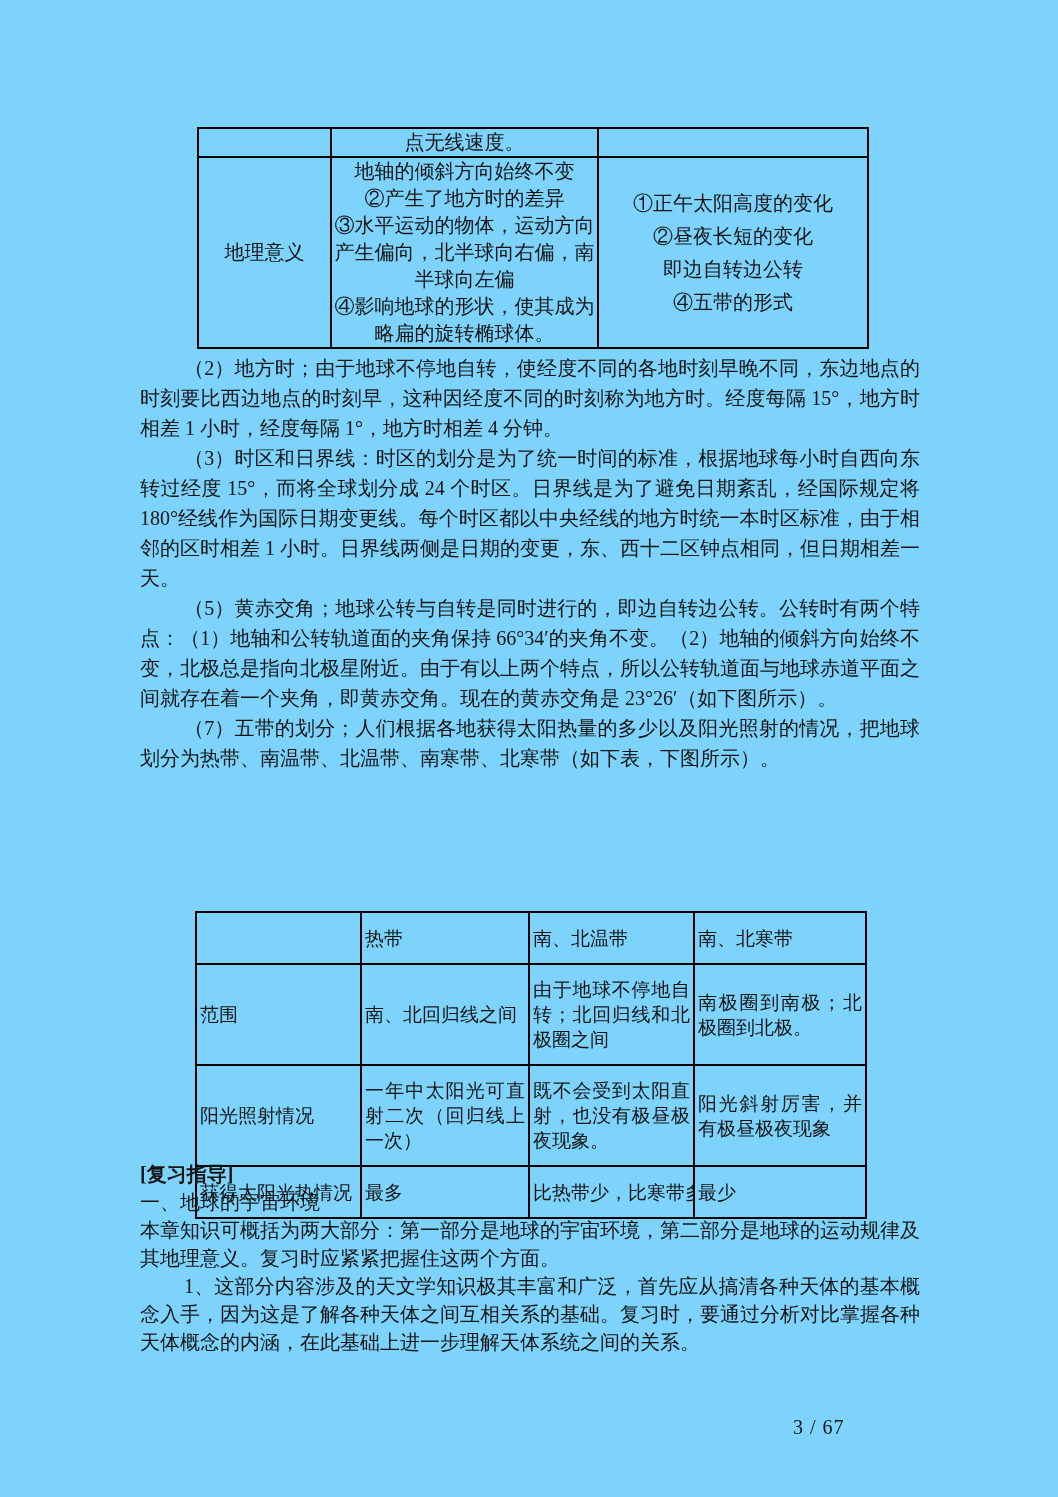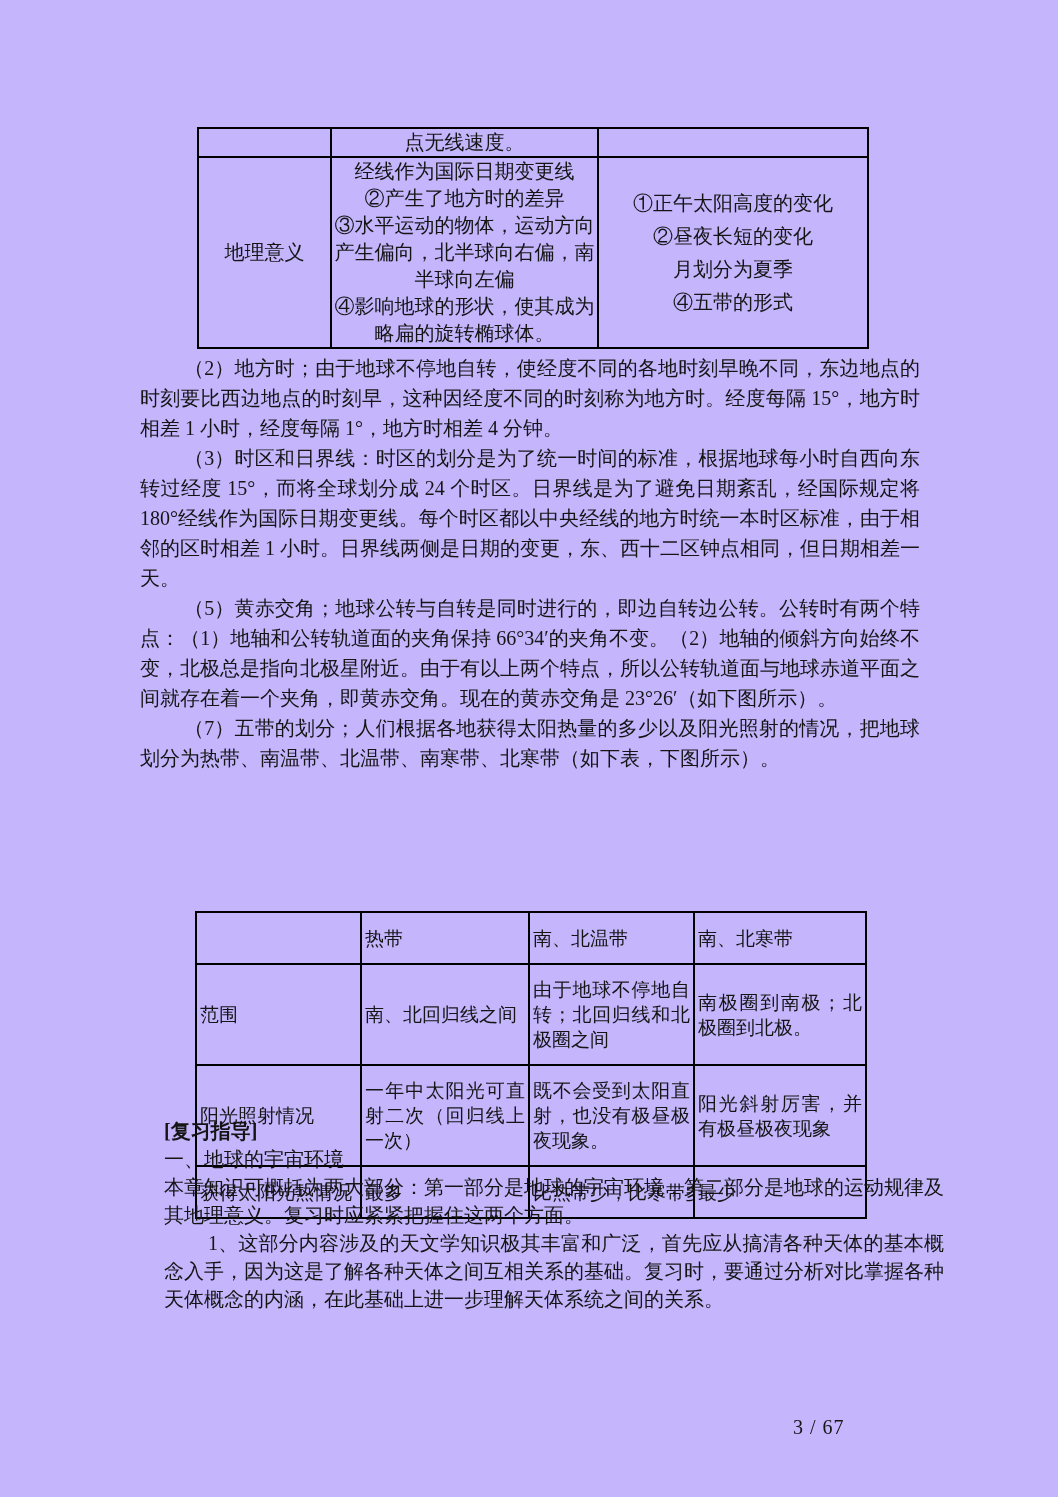--- a/index.html
+++ b/index.html
@@ -1,19 +1,19 @@
 <!DOCTYPE html>
 <html lang="zh"><head>
 <meta charset="utf-8">
 <style>
   html,body{margin:0;padding:0;background:#ffffff;}
   .page{
     position:relative;
     width:1058px;height:1497px;
-    background:#c4b5fd;
+    background:#7dd3fc;
     color:#151515;
     font-family:"Liberation Serif","DejaVu Serif",serif;
     overflow:hidden;
   }
   
   table.t1{
     position:absolute;left:197px;top:127px;width:670px;
     border-collapse:collapse;table-layout:fixed;
     font-size:20px;
   }
@@ -39,22 +39,22 @@
   }
   table.t2 td{border:2px solid #000;padding:12px 3px;vertical-align:middle;line-height:25px;overflow:hidden;}
   table.t2 tr.h td{height:26px;}
   table.t2 tr.b1{height:74px;}
   table.t2 tr.b2{height:84px;}
   table.t2 tr.b3 td{height:26px;white-space:nowrap;}
   table.t2 td.lbl{text-align:left;}
   table.t2 td.val{text-align:justify;}
   
   .review{
-    position:absolute;left:140px;top:1117px;width:780px;
-    font-size:20px;line-height:28px;text-align:justify;margin-left:24px;
+    position:absolute;left:140px;top:1160px;width:780px;
+    font-size:20px;line-height:28px;text-align:justify;
   }
   .review p{margin:0;}
   .review p.head{font-weight:bold;text-align:left;}
   .review p.ind{text-indent:2.2em;}
   
   .footer{
     position:absolute;left:793px;top:1388px;
     font-size:20px;letter-spacing:1px;margin-top:28px;
   }
 </style>
@@ -71,29 +71,29 @@
     </colgroup>
     <tbody>
       <tr class="r1">
         <td></td>
         <td>点无线速度。</td>
         <td></td>
       </tr>
       <tr class="r2">
         <td class="lbl">地理意义</td>
         <td class="c2">
-          <div class="item">经线作为国际日期变更线</div>
+          <div class="item">地轴的倾斜方向始终不变</div>
           <div class="item">②产生了地方时的差异</div>
           <div class="item">③水平运动的物体，运动方向产生偏向，北半球向右偏，南半球向左偏</div>
           <div class="item">④影响地球的形状，使其成为略扁的旋转椭球体。</div>
         </td>
         <td class="c3">
           <div class="item">①正午太阳高度的变化</div>
           <div class="item">②昼夜长短的变化</div>
-          <div class="item">月划分为夏季</div>
+          <div class="item">即边自转边公转</div>
           <div class="item">④五带的形式</div>
         </td>
       </tr>
     </tbody>
   </table>
 
   <div class="bodytext">
     <p>（2）地方时；由于地球不停地自转，使经度不同的各地时刻早晚不同，东边地点的时刻要比西边地点的时刻早，这种因经度不同的时刻称为地方时。经度每隔 15°，地方时相差 1 小时，经度每隔 1°，地方时相差 4 分钟。</p>
     <p>（3）时区和日界线：时区的划分是为了统一时间的标准，根据地球每小时自西向东转过经度 15°，而将全球划分成 24 个时区。日界线是为了避免日期紊乱，经国际规定将 180°经线作为国际日期变更线。每个时区都以中央经线的地方时统一本时区标准，由于相邻的区时相差 1 小时。日界线两侧是日期的变更，东、西十二区钟点相同，但日期相差一天。</p>
     <p>（5）黄赤交角；地球公转与自转是同时进行的，即边自转边公转。公转时有两个特点：（1）地轴和公转轨道面的夹角保持 66°34′的夹角不变。（2）地轴的倾斜方向始终不变，北极总是指向北极星附近。由于有以上两个特点，所以公转轨道面与地球赤道平面之间就存在着一个夹角，即黄赤交角。现在的黄赤交角是 23°26′（如下图所示）。</p>

